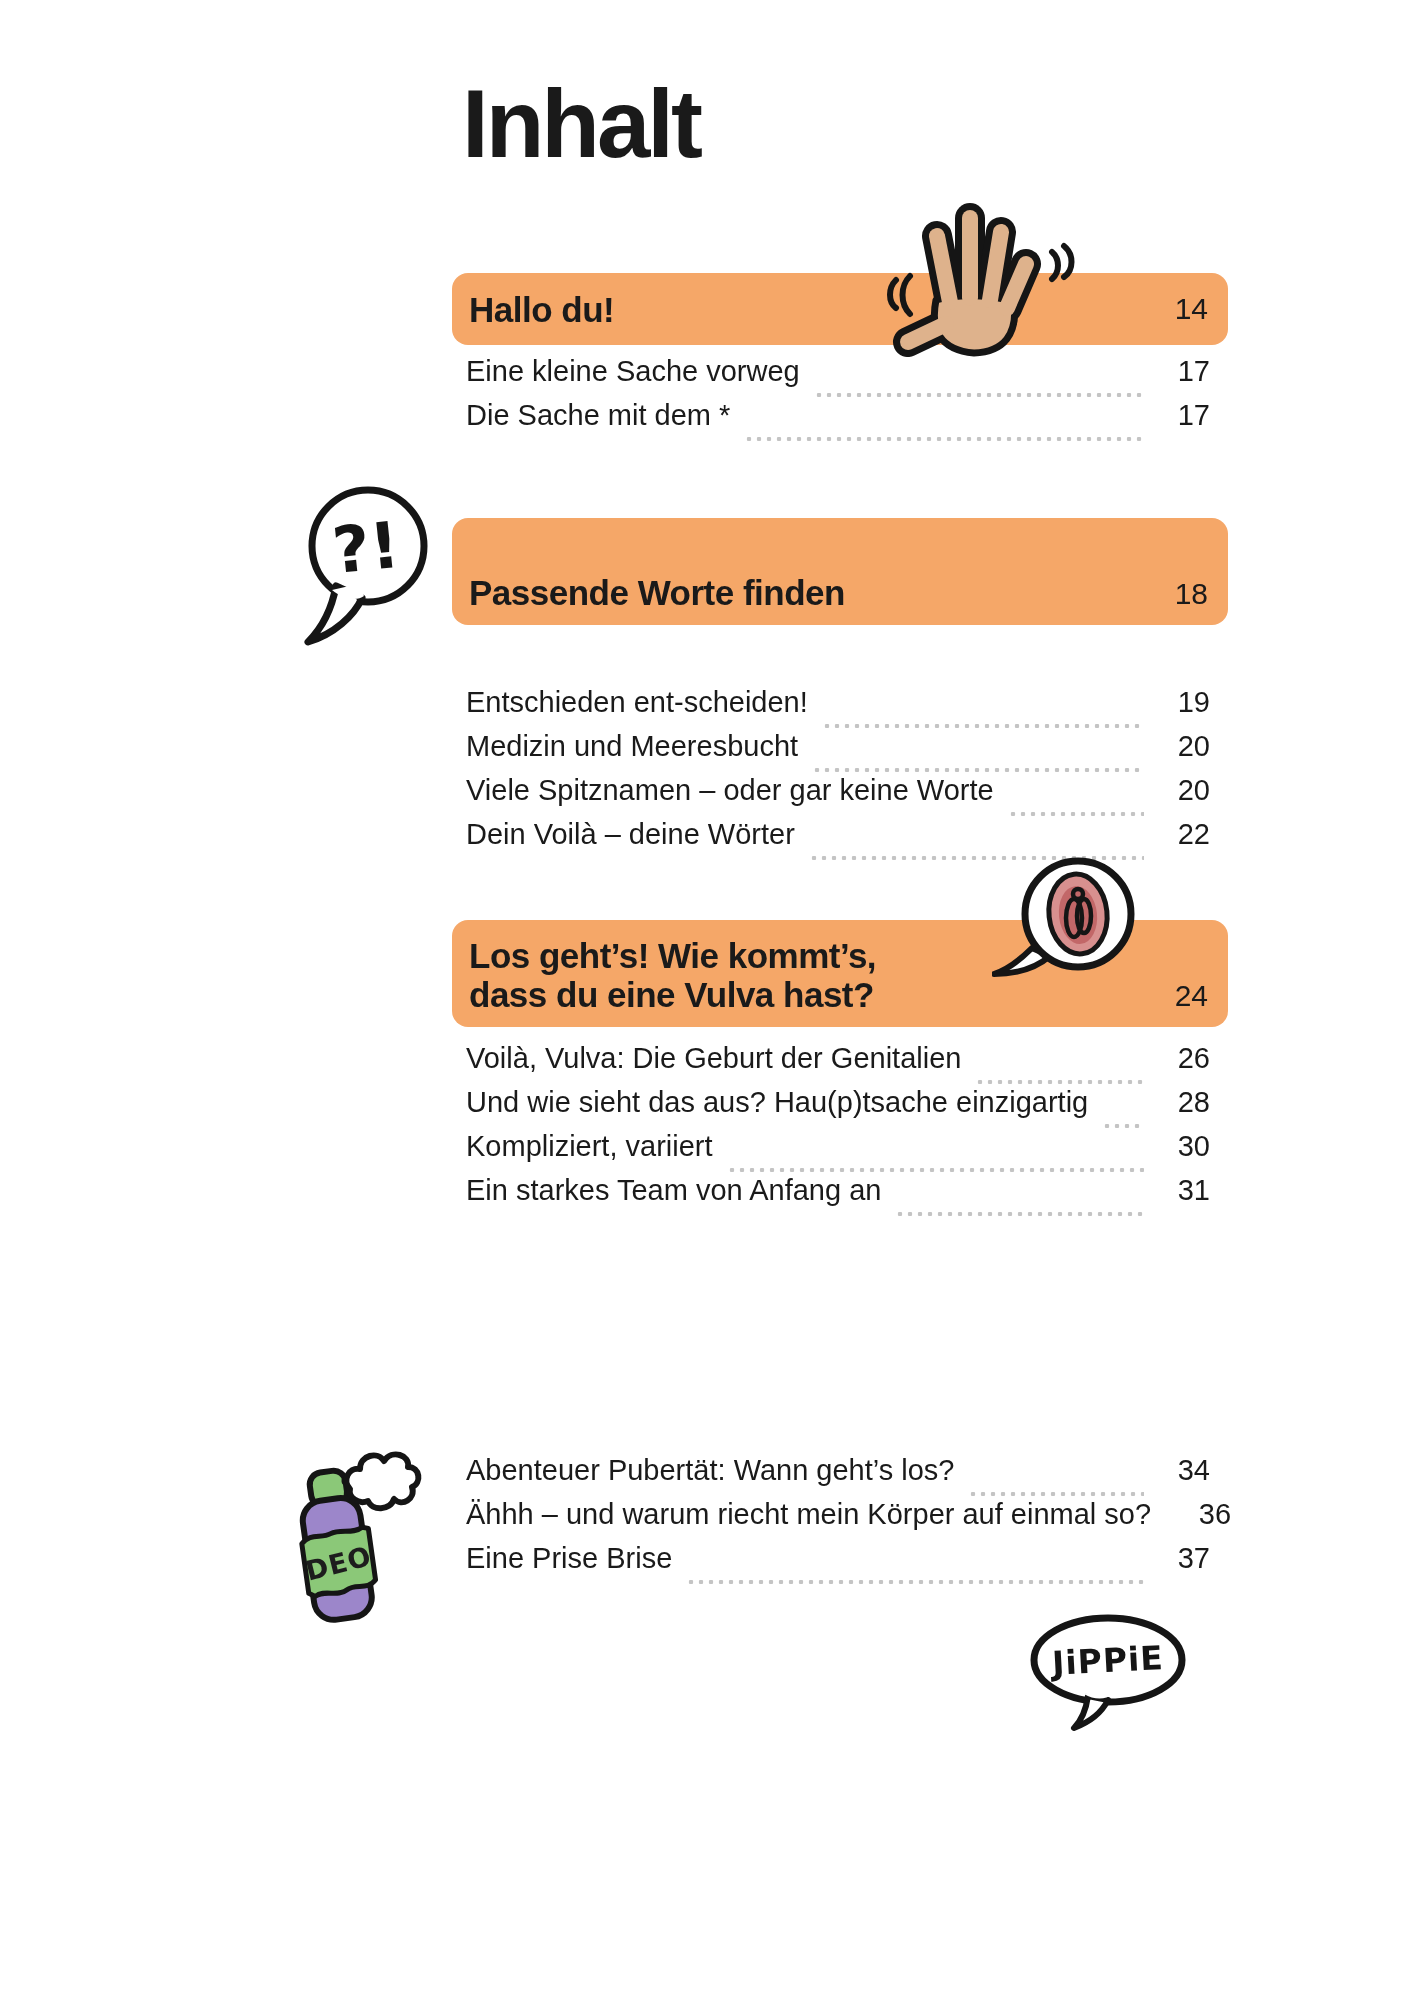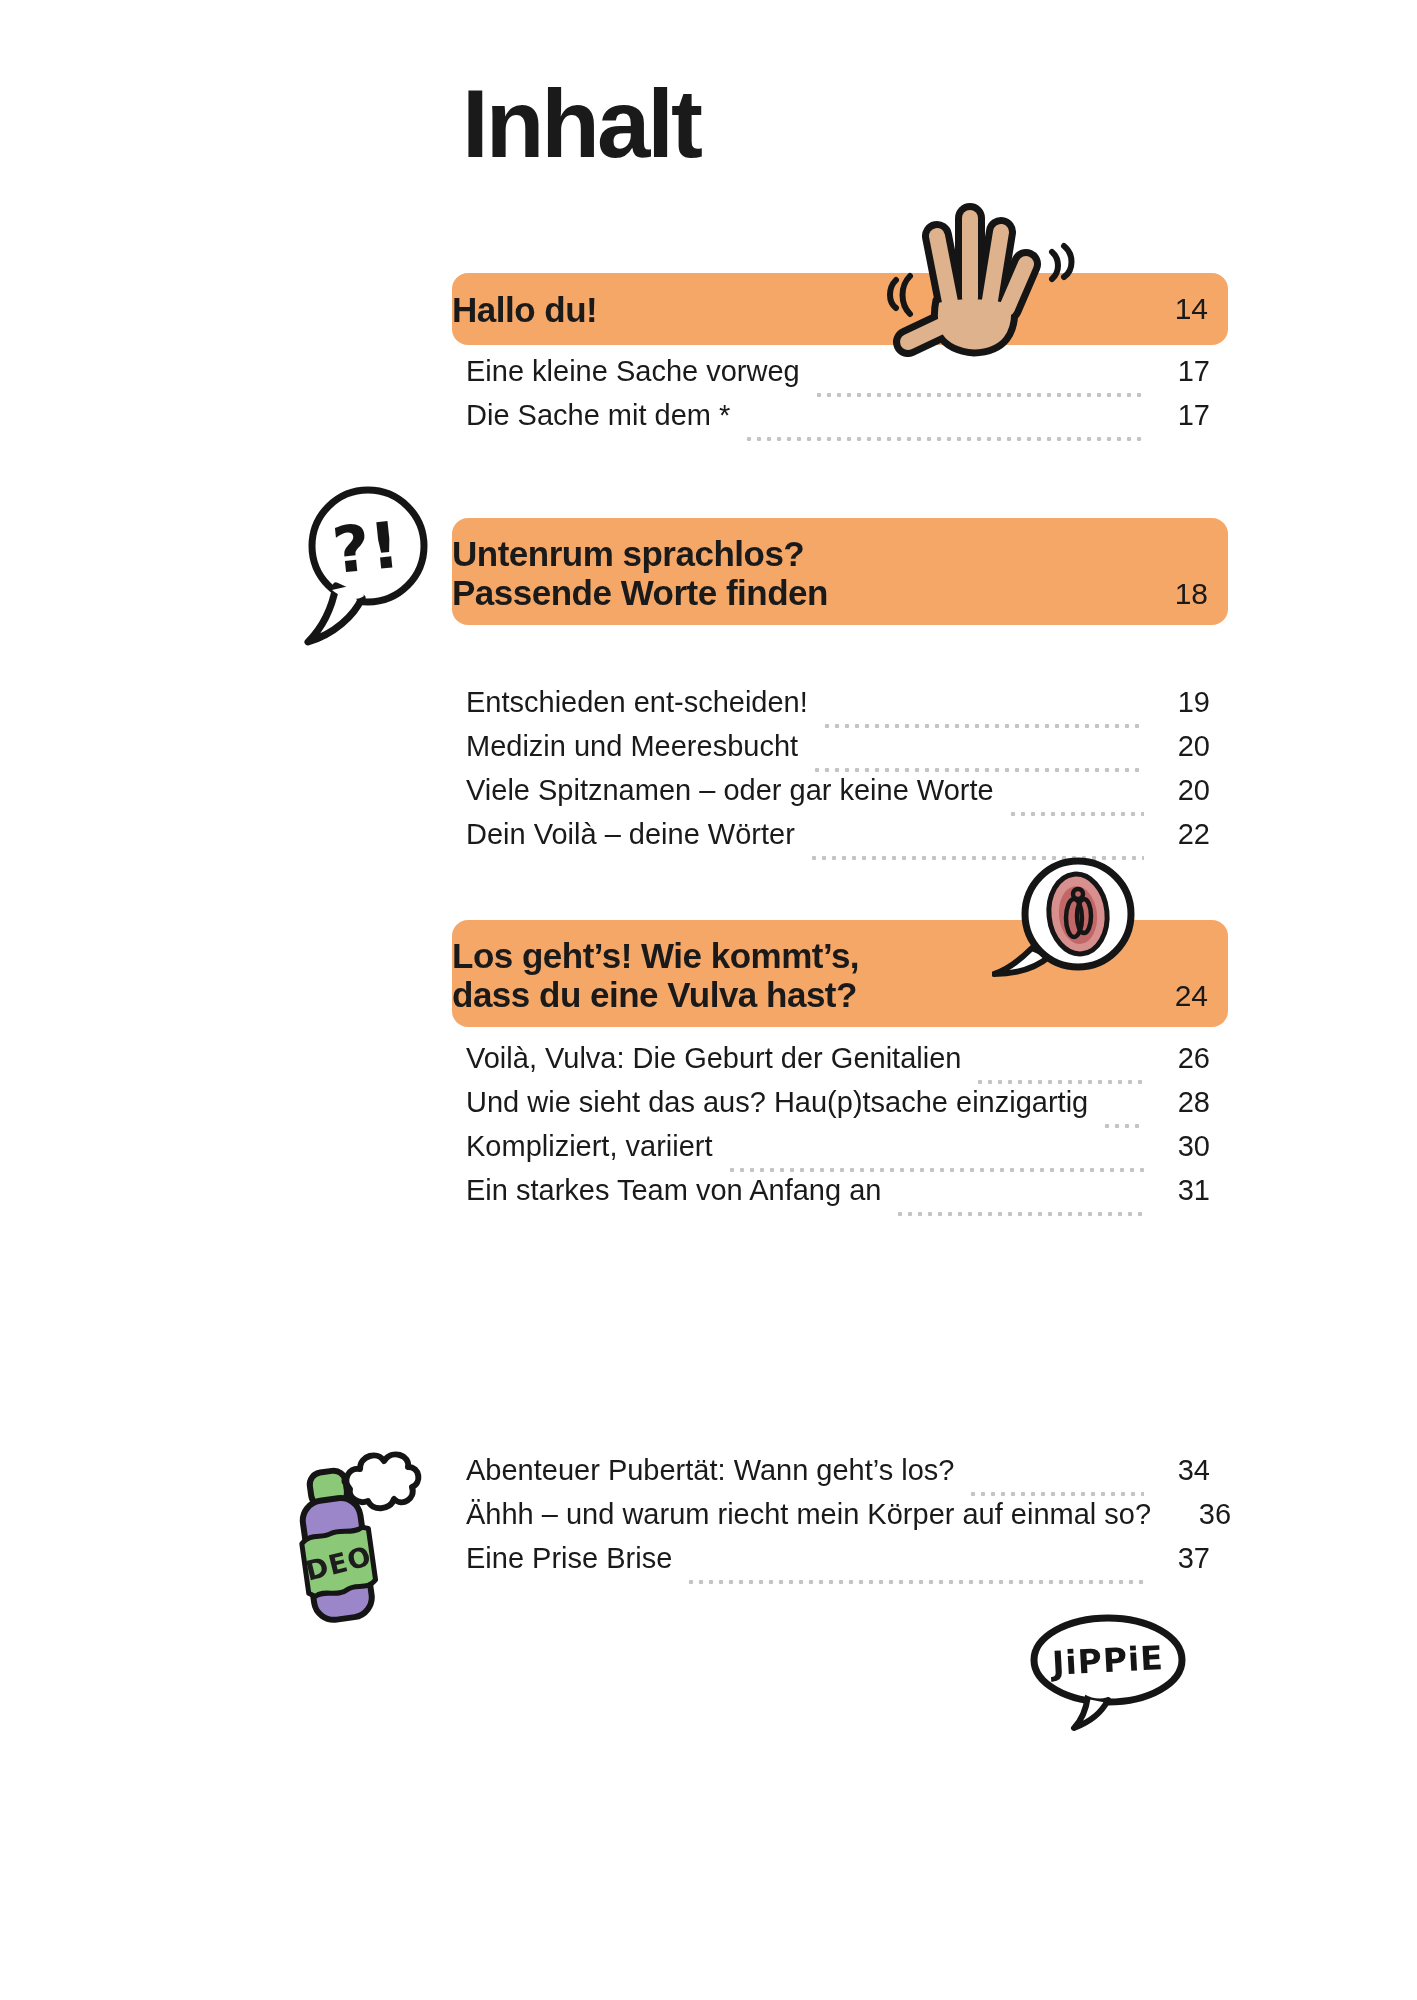--- a/index.html
+++ b/index.html
@@ -5,21 +5,21 @@
   * { margin:0; padding:0; box-sizing:border-box; }
   html,body { background:#fff; }
   body { font-family:"Liberation Sans", sans-serif; color:var(--ink,#1a1a1a); }
   .page { position:relative; width:1417px; height:2000px; background:var(--page_bg,#fff); overflow:hidden; }
 
   .title { position:absolute; left:462px; top:76px; font-size:96px; font-weight:700;
            letter-spacing:-3px; line-height:1; color:var(--ink); }
 
   .banner { position:absolute; left:452px; width:776px; background:var(--banner_orange);
             border-radius:16px; display:flex; justify-content:space-between;
-            padding-right:20px; z-index:1; }
+            padding-left:17px; padding-right:20px; z-index:1; }
   .banner.one-line { height:72px; align-items:center; }
   .banner.two-line { height:107px; align-items:flex-end; padding-bottom:13px; }
   .banner-heading { display:flex; flex-direction:column; font-weight:700; font-size:35px;
                     line-height:39px; letter-spacing:-0.5px; color:var(--ink); }
   .banner-page { font-size:30px; font-weight:400; line-height:36px; color:var(--ink); }
 
   .entries { position:absolute; left:466px; width:744px; z-index:1; }
   .entry { height:44px; display:flex; align-items:flex-end; font-size:29px; color:var(--ink); }
   .elabel { white-space:nowrap; flex:0 0 auto; }
   .leader { flex:1 1 auto; height:4px; margin:0 14px; position:relative; top:9px;
@@ -51,21 +51,20 @@
     </div>
     <div class="entry">
       <span class="elabel">Die Sache mit dem *</span>
       <span class="leader"></span>
       <span class="epage">17</span>
     </div>
   </div>
 
   <div class="banner two-line" style="top:518px">
     <div class="banner-heading">
-      <span>Untenrum sprachlos?</span>
       <span>Passende Worte finden</span>
     </div>
     <div class="banner-page">18</div>
   </div>
   <div class="entries" style="top:675px">
     <div class="entry">
       <span class="elabel">Entschieden ent-scheiden!</span>
       <span class="leader"></span>
       <span class="epage">19</span>
     </div>

